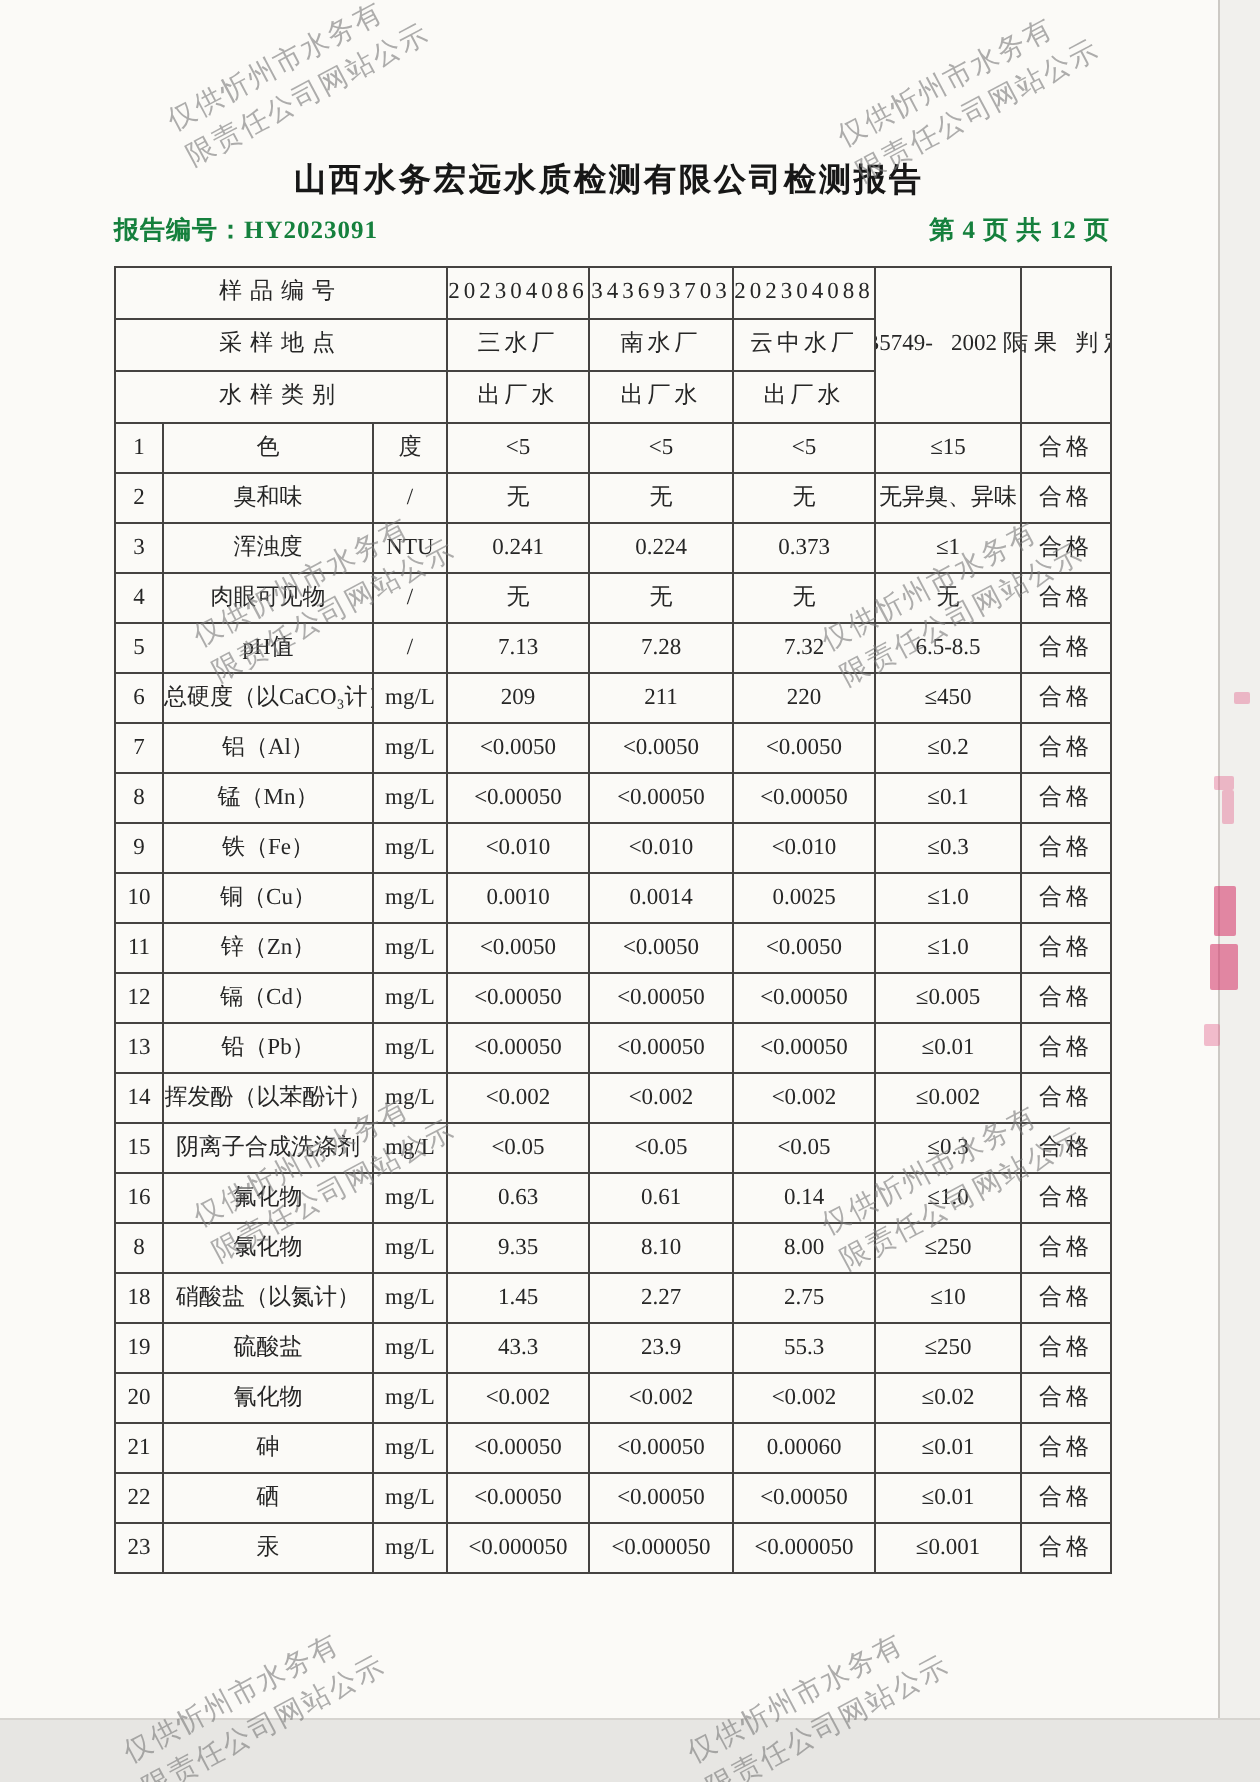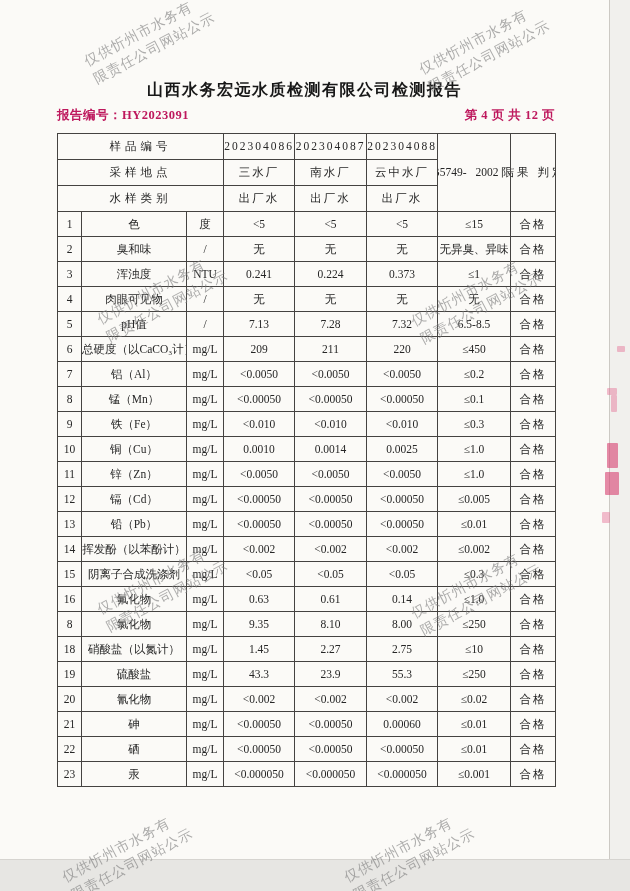--- a/index.html
+++ b/index.html
@@ -23,21 +23,21 @@
   }
   .page-title{
     position:absolute;left:0;top:80px;width:609px;
     text-align:center;font-size:16px;font-weight:bold;color:#171717;
     letter-spacing:1.5px;
     font-family:"Liberation Serif","DejaVu Serif",serif;
   }
   .meta-row{
     position:absolute;left:57px;top:107px;width:498px;
     display:flex;justify-content:space-between;align-items:flex-end;
-    font-size:12.5px;font-weight:bold;color:#be185d;letter-spacing:.5px;
+    font-size:12.5px;font-weight:bold;color:#15803d;letter-spacing:.5px;
   }
   table.report{
     position:absolute;left:57px;top:133px;width:498px;
     border-collapse:collapse;table-layout:fixed;
   }
   table.report td{
     border:1px solid #454341;
     text-align:center;vertical-align:middle;
     font-size:11.5px;color:#262626;
     padding:0;height:24px;line-height:1.1;
@@ -83,21 +83,21 @@
     <col style="width:71px">
       <col style="width:72px">
       <col style="width:71px">
     <col style="width:73px">
       <col style="width:45px">
   </colgroup>
   <tbody>
     <tr class="hrow">
       <td colspan="3" class="hlabel">样品编号</td>
       <td class="hval">202304086</td>
-      <td class="hval">202304087</td>
+      <td class="hval">343693703</td>
       <td class="hval">202304088</td>
       <td rowspan="3" class="span2">
         <div class="vstack">
           <div>GB5749-</div>
           <div>2002 限值</div>
         </div>
       </td>
       <td rowspan="3" class="span2">
         <div class="vstack">
           <div>结 果</div>

